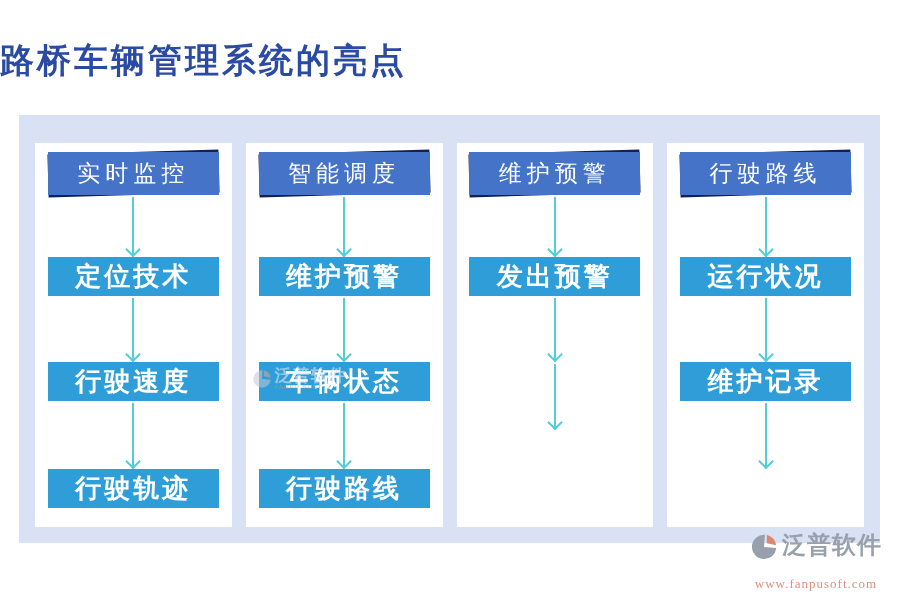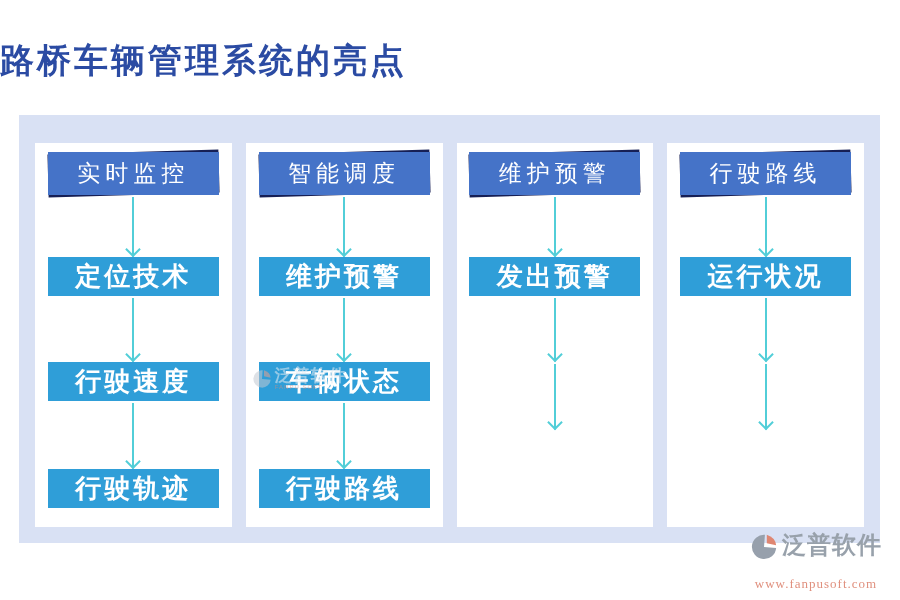--- a/index.html
+++ b/index.html
@@ -110,20 +110,21 @@
     </div>
 
     <div class="col">
       <div class="hbox">
         <div class="backdrop"></div>
         <div class="face">行驶路线</div>
       </div>
       <div class="arrow a1"></div>
       <div class="item">运行状况</div>
       <div class="arrow a2"></div>
+      <div class="item">维护记录</div>
       <div class="arrow a3"></div>
     </div>
 
   </div>
 
   <div class="footer">
     <div class="brandline">
       <svg class="logo-svg" viewBox="0 0 30 30">
         <path d="M16 2 A13 13 0 1 0 28 16 L15 15 Z" fill="#97a0ac"></path>
         <path d="M18 2 Q27 5 28 13 L18 11 Z" fill="#df8672"></path>

